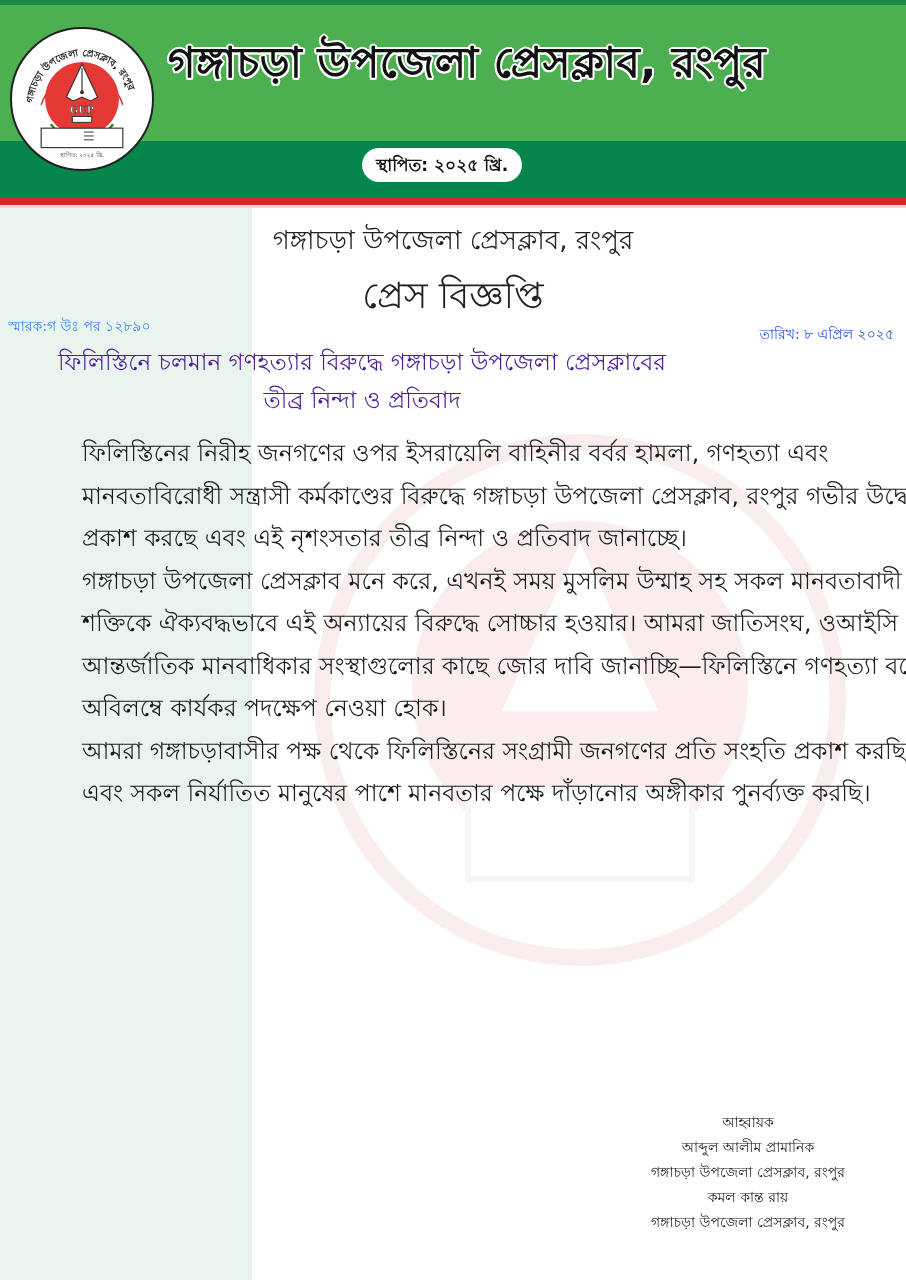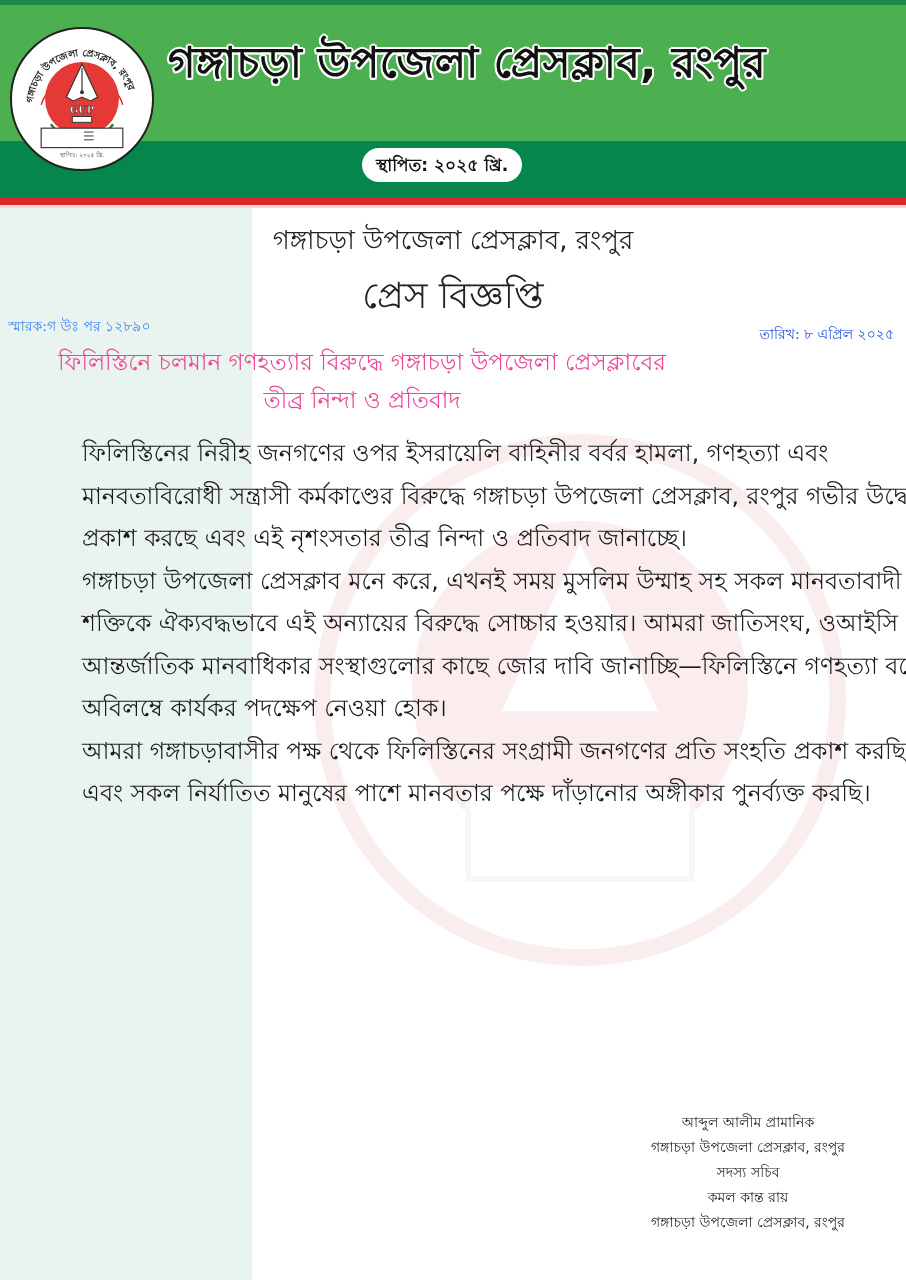--- a/index.html
+++ b/index.html
@@ -39,21 +39,21 @@
     
     .watermark { position: absolute; left: 300px; top: 420px; width: 560px; height: 560px; opacity: 0.08; pointer-events: none; }
 
     
     .org-heading { position: absolute; left: 0; top: 220px; width: 906px; text-align: center; font-size: 26px; color: #222; }
     .press-heading { position: absolute; left: 0; top: 268px; width: 906px; text-align: center; font-size: 36px; color: #222; }
 
     .memo { position: absolute; left: 8px; top: 315px; font-size: 14px; color: #3b82f6; white-space: nowrap; }
     .date { position: absolute; right: 12px; top: 323px; font-size: 14px; color: #1d4ed8; white-space: nowrap; }
 
-    .subject { position: absolute; left: 0; top: 343px; width: 724px; text-align: center; font-size: 23px; line-height: 38px; color: #ec4899; }
+    .subject { position: absolute; left: 0; top: 343px; width: 724px; text-align: center; font-size: 23px; line-height: 38px; color: #4c1d95; }
 
     .body-text { position: absolute; left: 38px; top: 432px; width: 860px; font-size: 23.5px; line-height: 42.5px; color: #1b1b1b; margin-left: 44px; }
     .body-text p { margin: 0; }
 
     .signature { position: absolute; right: 8px; top: 1110px; width: 300px; text-align: center; font-size: 14px; line-height: 25px; color: #222; }
     .signature div { white-space: nowrap; }
   </style>
 </head>
 <body>
 
@@ -113,18 +113,18 @@
   <div>তীব্র নিন্দা ও প্রতিবাদ</div>
 </div>
 
 <div class="body-text">
   <p>ফিলিস্তিনের নিরীহ জনগণের ওপর ইসরায়েলি বাহিনীর বর্বর হামলা, গণহত্যা এবং মানবতাবিরোধী সন্ত্রাসী কর্মকাণ্ডের বিরুদ্ধে গঙ্গাচড়া উপজেলা প্রেসক্লাব, রংপুর গভীর উদ্বেগ প্রকাশ করছে এবং এই নৃশংসতার তীব্র নিন্দা ও প্রতিবাদ জানাচ্ছে।</p>
   <p>গঙ্গাচড়া উপজেলা প্রেসক্লাব মনে করে, এখনই সময় মুসলিম উম্মাহ সহ সকল মানবতাবাদী শক্তিকে ঐক্যবদ্ধভাবে এই অন্যায়ের বিরুদ্ধে সোচ্চার হওয়ার। আমরা জাতিসংঘ, ওআইসি ও আন্তর্জাতিক মানবাধিকার সংস্থাগুলোর কাছে জোর দাবি জানাচ্ছি—ফিলিস্তিনে গণহত্যা বন্ধে অবিলম্বে কার্যকর পদক্ষেপ নেওয়া হোক।</p>
   <p>আমরা গঙ্গাচড়াবাসীর পক্ষ থেকে ফিলিস্তিনের সংগ্রামী জনগণের প্রতি সংহতি প্রকাশ করছি এবং সকল নির্যাতিত মানুষের পাশে মানবতার পক্ষে দাঁড়ানোর অঙ্গীকার পুনর্ব্যক্ত করছি।</p>
 </div>
 
 <div class="signature">
+  <div>আহ্বায়ক</div>
   <div>আব্দুল আলীম প্রামানিক</div>
   <div>গঙ্গাচড়া উপজেলা প্রেসক্লাব, রংপুর</div>
-  <div>সদস্য সচিব</div>
   <div>কমল কান্ত রায়</div>
   <div>গঙ্গাচড়া উপজেলা প্রেসক্লাব, রংপুর</div>
 </div>
 
 </body></html>

